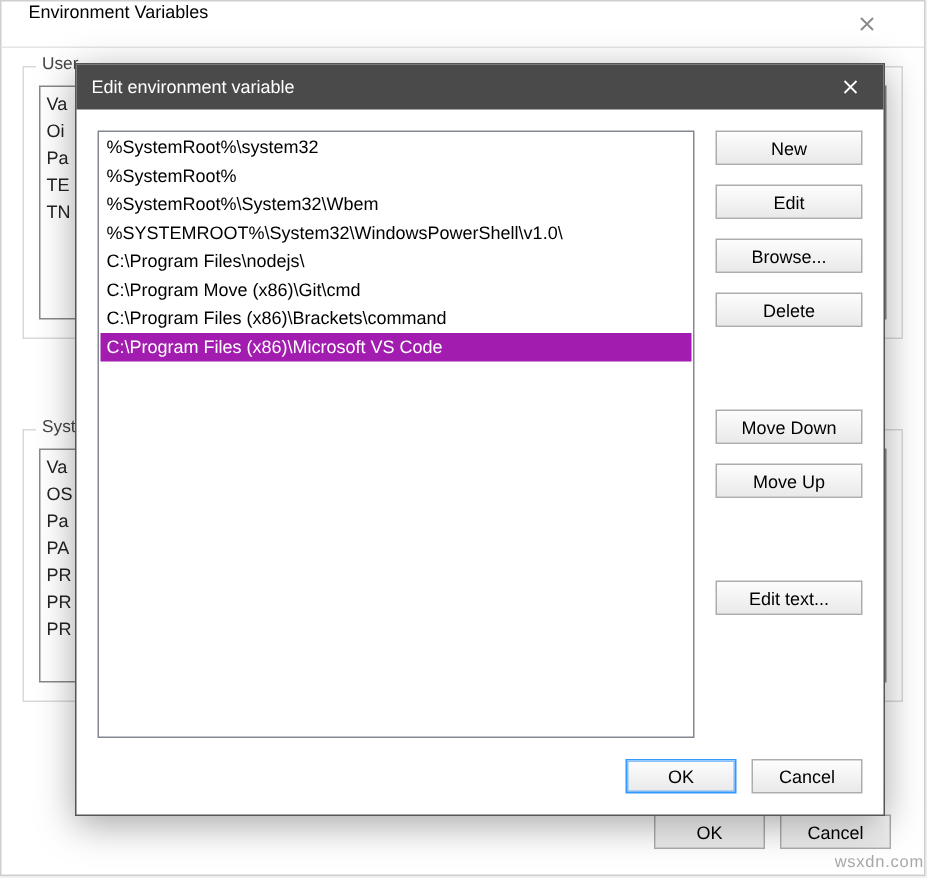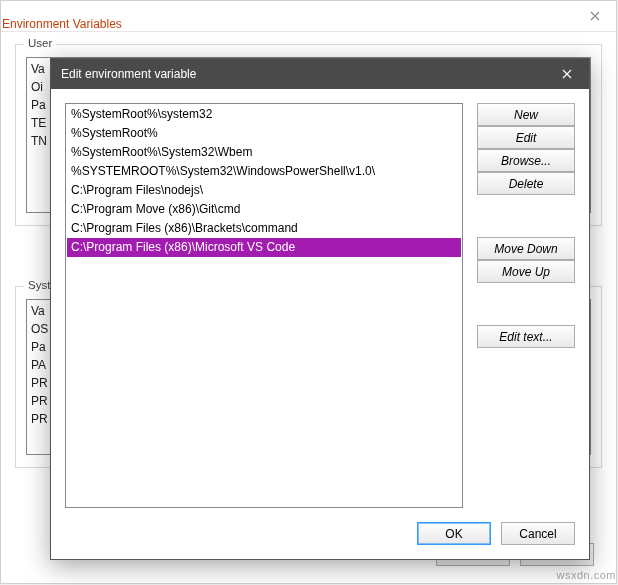--- a/index.html
+++ b/index.html
@@ -19,25 +19,25 @@
     position: absolute;
     left: 0; top: 0;
     width: 617px; height: 584px;
     background: #fff;
     border: 1px solid #cfcfcf;
     box-sizing: border-box;
   }
   .bg-titlebar {
     height: 30px;
     display: flex;
-    align-items: flex-end;
-    padding: 0 1px;
+    align-items: flex-start;
+    padding: 0 18px;
     border-bottom: 1px solid #e5e5e5;
     font-size: 12px;
-    color: #c2410c;
+    color: #000000;
     justify-content: space-between;
   }
   .bg-close {
     width: 40px; height: 100%;
     display: flex; align-items: center; justify-content: center;
     color: #777;
   }
   .bg-body {
     position: relative;
     padding: 12px 14px;
@@ -113,21 +113,21 @@
     right: 0; bottom: 2px;
     font-size: 11px;
     color: #a8a8a8;
     letter-spacing: 0.5px;
   }
 
   
   .dlg {
     position: absolute;
     left: 50px;
-    top: 58px;
+    top: 42px;
     width: 538px;
     height: 500px;
     background: #fff;
     border: 1px solid #555;
     box-shadow: 0 6px 24px rgba(0,0,0,0.35);
     display: flex;
     flex-direction: column;
   }
   .dlg-titlebar {
     height: 30px;
@@ -176,21 +176,21 @@
     background: #a21caf;
     color: #fff;
   }
   .btn-col {
     width: 98px;
     display: flex;
     flex-direction: column;
   }
   .btn-col .winbtn {
     width: 100%;
-    font-style: italic;
+    margin-bottom: 13px;
   }
   .btn-col .gap-lg { height: 42px; }
   .dlg-bottom {
     flex: none;
     display: flex;
     justify-content: flex-end;
     gap: 10px;
     padding: 14px;
   }
 </style>

